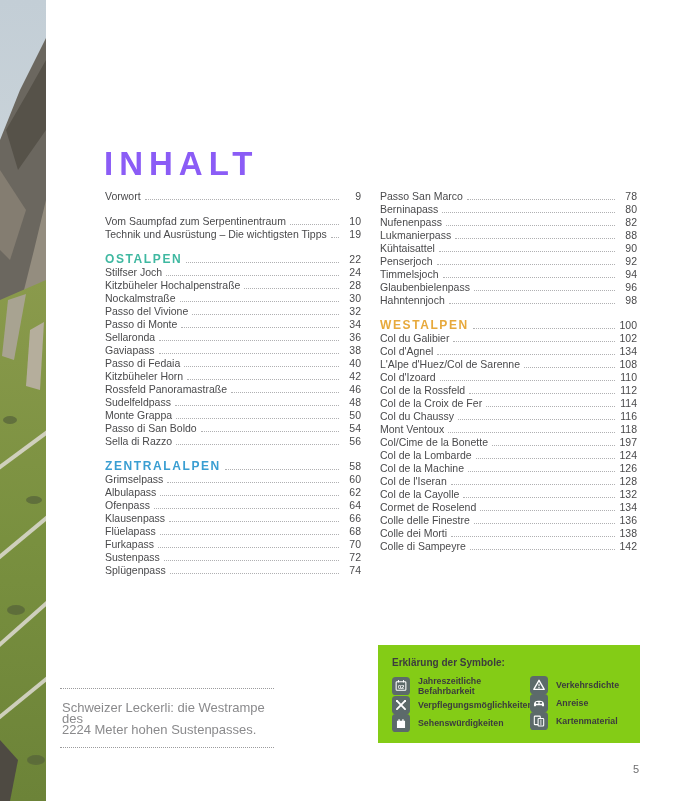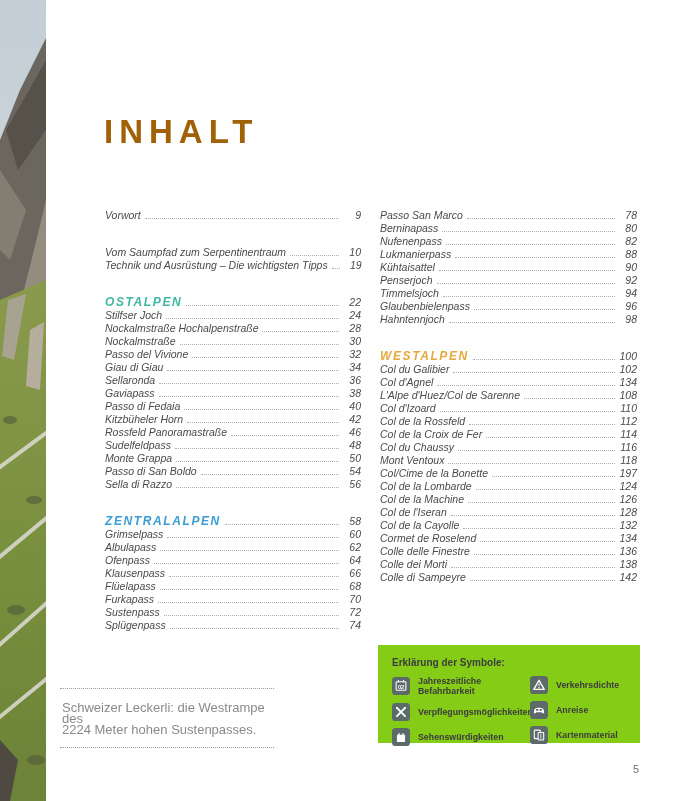--- a/index.html
+++ b/index.html
@@ -7,41 +7,41 @@
         font-family:"Liberation Sans", sans-serif;}
 
   
   #photo-strip{position:absolute;left:0;top:0;width:46px;height:801px;}
 
   
   #page-title{position:absolute;left:104px;top:113px;font-size:33px;font-weight:bold;
               letter-spacing:6px;color:#98989a;}
 
   
-  .toc-col{position:absolute;top:209px;font-size:10.5px;color:#4a4a4c;font-style:italic;}
+  .toc-col{position:absolute;top:190px;font-size:10.5px;color:#4a4a4c;}
   #toc-left{left:105px;width:256px;}
   #toc-right{left:380px;width:257px;}
   .toc-row{display:flex;align-items:flex-end;height:13px;line-height:13px;}
-  .toc-row.gap{margin-top:24px;}
+  .toc-row.gap{margin-top:12px;}
   .toc-label{white-space:nowrap;}
   .toc-row.section .toc-label{font-weight:bold;letter-spacing:1.6px;font-size:12px;}
   .leader{flex:1;border-bottom:1px dotted #b0b0b2;margin:0 4px 3px 4px;min-width:8px;}
   .toc-page{white-space:nowrap;text-align:right;min-width:18px;}
 
   
   #caption-block{position:absolute;left:60px;top:688px;width:214px;}
   .dotted-rule{border-top:1px dotted #9b9b9d;height:0;}
   #caption-text{margin:13px 0 12px 2px;font-size:13px;line-height:11px;color:#8a8a8c;}
 
   
   #legend-box{position:absolute;left:378px;top:645px;width:262px;height:98px;
               background:#d7e6df;box-sizing:border-box;padding:12px 14px 10px 14px;}
   #legend-title{font-size:10px;font-weight:bold;color:#3c3c3e;margin-bottom:8px;}
   #legend-grid{display:flex;}
-  .legend-col{display:flex;flex-direction:column;row-gap:7px;}
+  .legend-col{display:flex;flex-direction:column;}
   .legend-col.left{width:138px;}
   .legend-item{display:flex;align-items:center;column-gap:8px;}
   .legend-icon{width:18px;height:18px;flex:0 0 18px;}
   .legend-label{font-size:8.8px;font-weight:bold;color:#3c3c3e;line-height:10px;}
 
   
   #page-number{position:absolute;left:626px;top:763px;width:20px;text-align:center;
                font-size:11px;color:#6e6e70;}
 </style>
 </head>
@@ -77,21 +77,21 @@
     </g>
     <g fill="#55623a" opacity="0.7">
       <ellipse cx="10" cy="420" rx="7" ry="4"></ellipse>
       <ellipse cx="34" cy="500" rx="8" ry="4"></ellipse>
       <ellipse cx="16" cy="610" rx="9" ry="5"></ellipse>
       <ellipse cx="36" cy="760" rx="9" ry="5"></ellipse>
     </g>
     <polygon points="0,740 18,760 10,801 0,801" fill="#4e4a42"></polygon>
   </svg>
 
-  <div id="page-title" style="color: #a16207;">INHALT</div>
+  <div id="page-title" style="color: #8b5cf6; margin-top: 32px;">INHALT</div>
 
   <div class="toc-col" id="toc-left" style="color: rgb(74, 74, 76);">
       <div class="toc-row">
         <span class="toc-label">Vorwort</span>
         <span class="leader"></span>
         <span class="toc-page">9</span>
       </div>
       <div class="toc-row gap">
         <span class="toc-label">Vom Saumpfad zum Serpentinentraum</span>
         <span class="leader"></span>
@@ -106,36 +106,36 @@
         <span class="toc-label" style="color: rgb(63, 184, 161);">OSTALPEN</span>
         <span class="leader"></span>
         <span class="toc-page">22</span>
       </div>
       <div class="toc-row">
         <span class="toc-label">Stilfser Joch</span>
         <span class="leader"></span>
         <span class="toc-page">24</span>
       </div>
       <div class="toc-row">
-        <span class="toc-label">Nockalmstraße Hochalpenstraße</span>
+        <span class="toc-label">Kitzbüheler Hochalpenstraße</span>
         <span class="leader"></span>
         <span class="toc-page">28</span>
       </div>
       <div class="toc-row">
         <span class="toc-label">Nockalmstraße</span>
         <span class="leader"></span>
         <span class="toc-page">30</span>
       </div>
       <div class="toc-row">
         <span class="toc-label">Passo del Vivione</span>
         <span class="leader"></span>
         <span class="toc-page">32</span>
       </div>
       <div class="toc-row">
-        <span class="toc-label">Giau di Giau</span>
+        <span class="toc-label">Passo di Monte</span>
         <span class="leader"></span>
         <span class="toc-page">34</span>
       </div>
       <div class="toc-row">
         <span class="toc-label">Sellaronda</span>
         <span class="leader"></span>
         <span class="toc-page">36</span>
       </div>
       <div class="toc-row">
         <span class="toc-label">Gaviapass</span>

